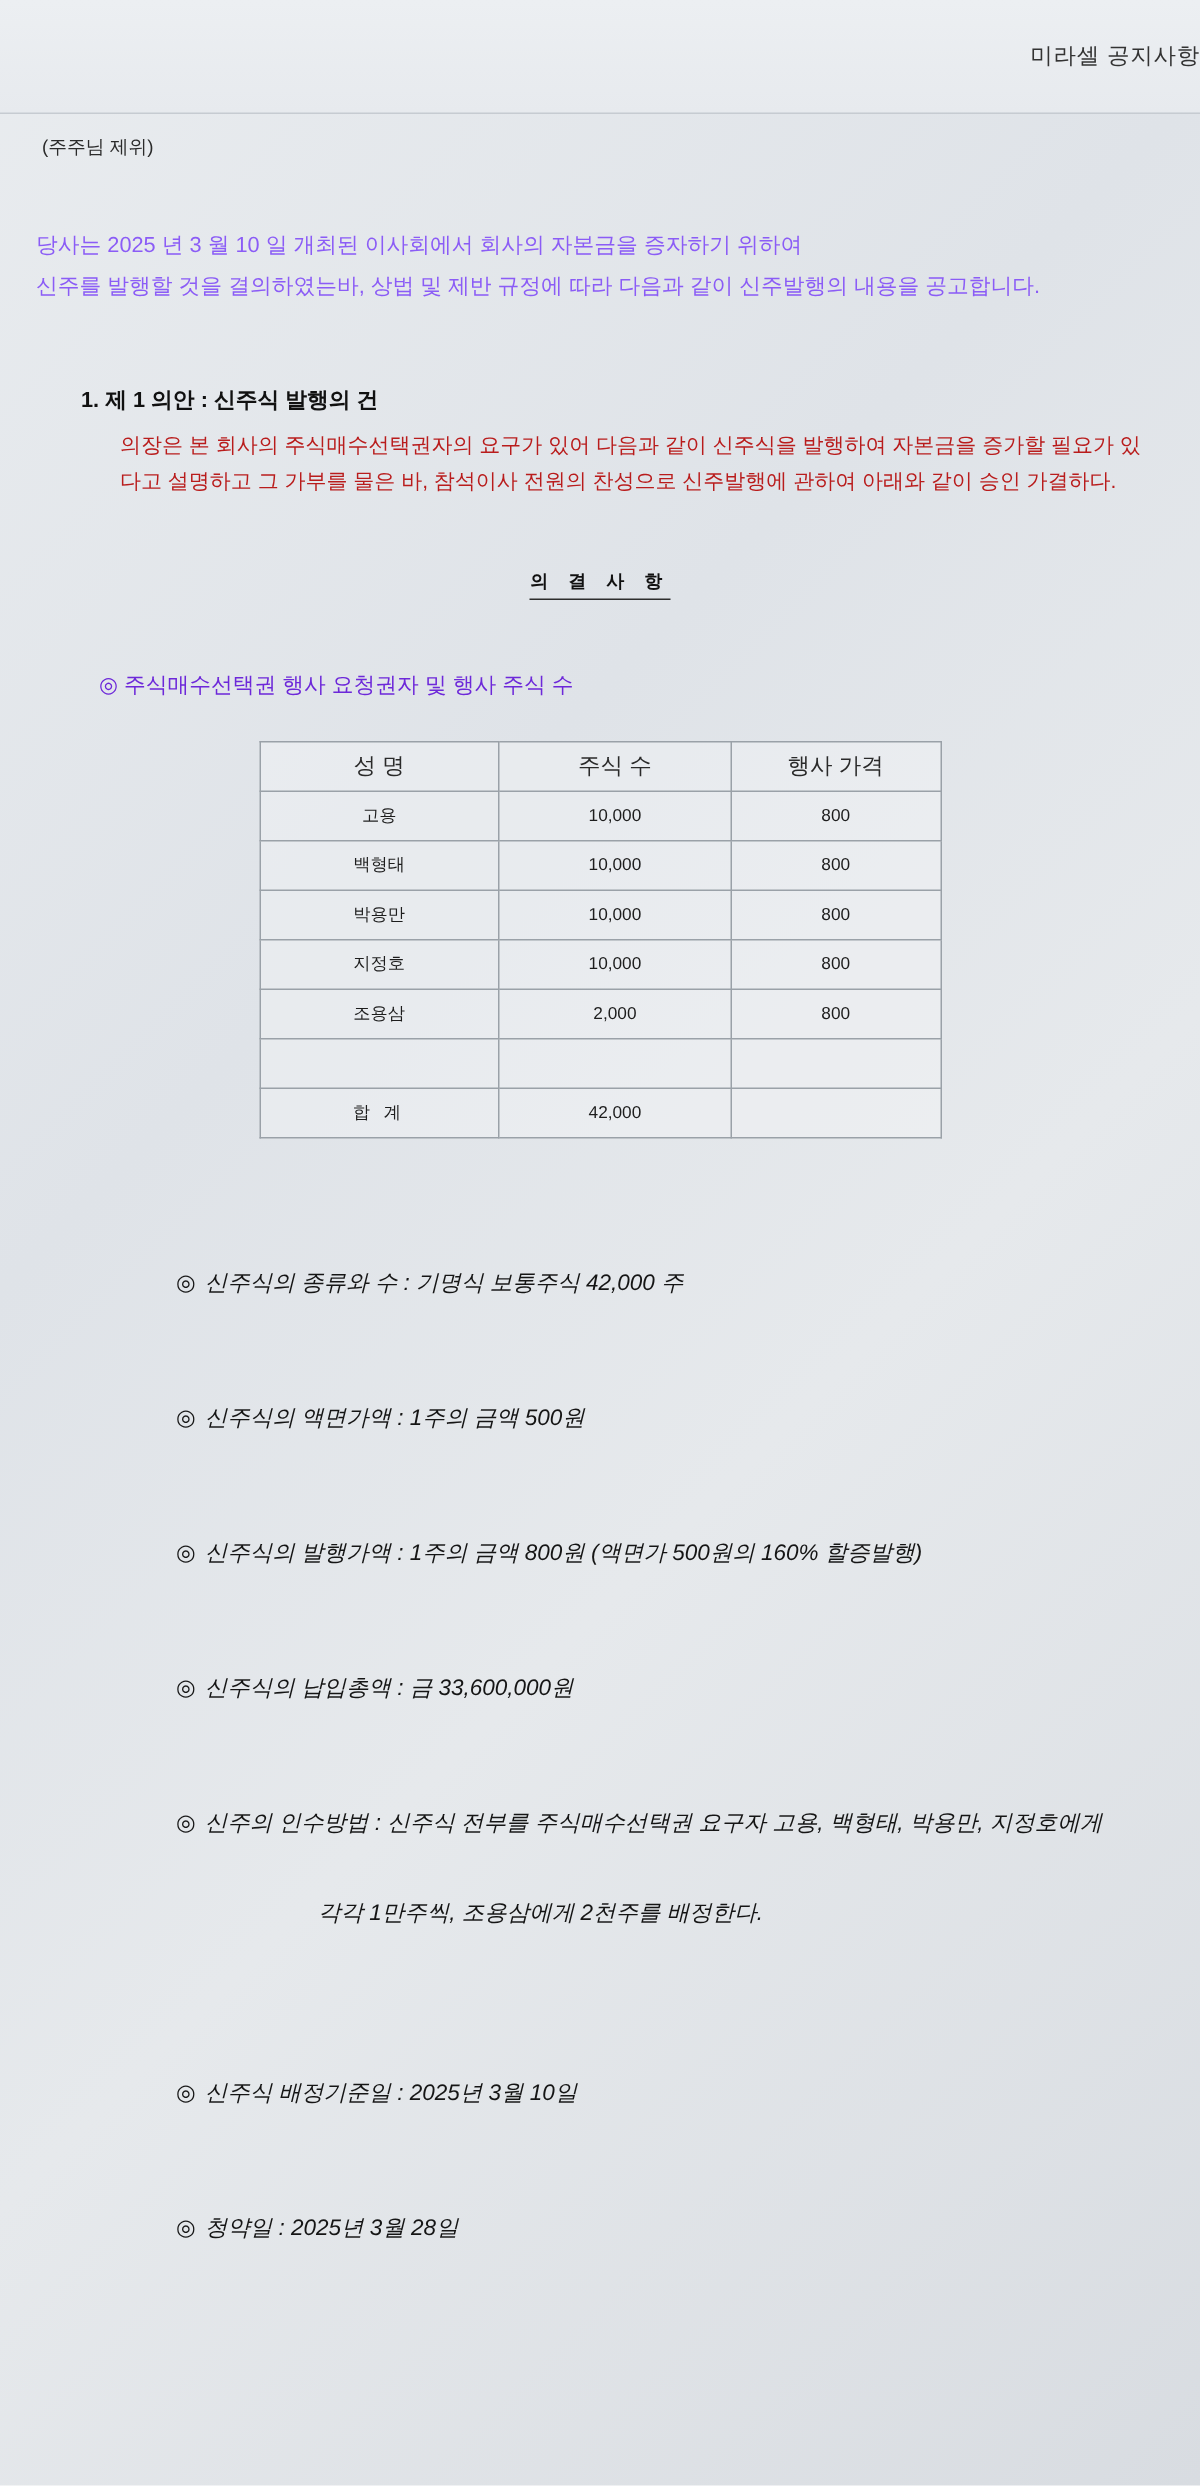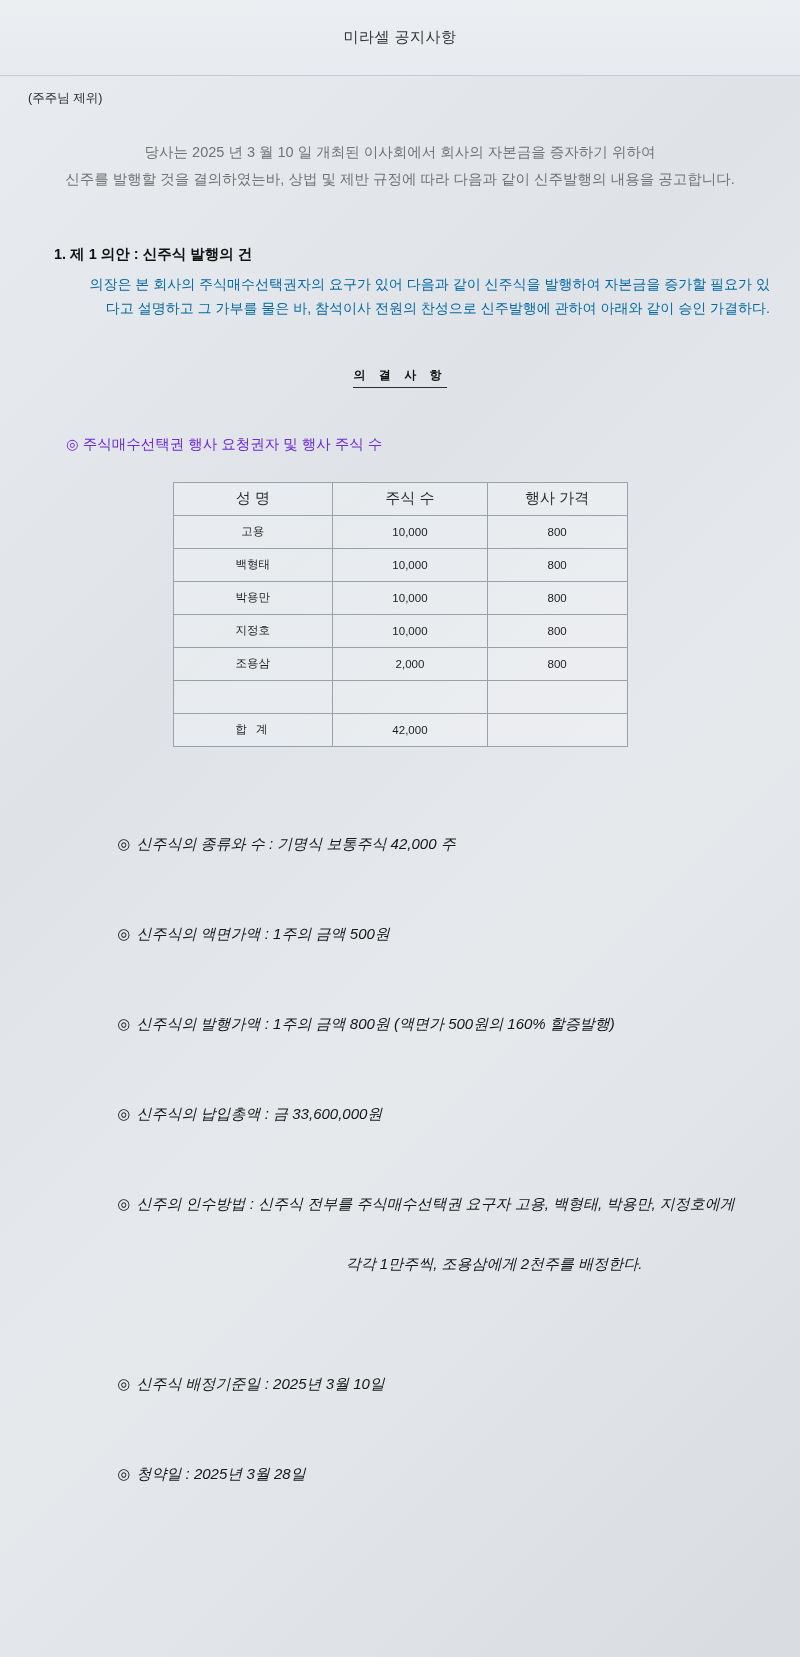--- a/index.html
+++ b/index.html
@@ -19,21 +19,21 @@
     width: 800px;
     min-height: 1657px;
     position: relative;
     padding: 0;
   }
   
   .topbar {
     height: 76px;
     display: flex;
     align-items: center;
-    justify-content: center;
+    justify-content: flex-end;
     border-bottom: 1px solid #c6cbd1;
     background: linear-gradient(180deg, #eceff2 0%, #e7eaee 100%);
   }
   .topbar-title {
     font-size: 15px;
     color: #333;
     letter-spacing: 0.5px;
   }
   
   .content {
@@ -46,25 +46,24 @@
   }
   h1.doc-title {
     text-align: center;
     font-size: 40px;
     font-weight: bold;
     letter-spacing: 2px;
     margin: 34px 0 0 0;
     color: #111;
   }
   .intro {
-    text-align: center;
     font-size: 14.5px;
     line-height: 1.85;
-    margin: 32px 0 0 0;
-    color: #737373;
+    margin: 44px 0 0 0;
+    color: #8b5cf6;
   }
   .daeum {
     text-align: center;
     font-size: 17px;
     letter-spacing: 7px;
     font-weight: bold;
     margin: 48px 0 0 0;
     color: #111;
   }
   
@@ -73,23 +72,22 @@
   }
   .agenda-title {
     font-size: 14.5px;
     font-weight: bold;
     color: #111;
   }
   .agenda-body {
     margin: 8px 0 0 26px;
     font-size: 14px;
     line-height: 1.75;
-    color: #0369a1;
+    color: #b91c1c;
     max-width: 690px;
-    text-align: right;
   }
   .resolution-head {
     text-align: center;
     font-size: 12px;
     font-weight: bold;
     letter-spacing: 5px;
     margin: 46px 0 0 0;
     padding-bottom: 5px;
     color: #111;
   }
@@ -136,21 +134,20 @@
     margin: 52px 0 0 60px;
     font-size: 15px;
     line-height: 2.0;
     color: #151515;
   }
   .terms .row { white-space: pre-wrap; font-style: italic; }
   .terms .mark { margin-right: 6px; }
   .terms .indent {
     display: block;
     padding-left: 128px;
-    text-align: center;
   }
 </style>
 </head>
 <body>
 
 <div class="page">
 
   <div class="topbar">
     <div class="topbar-title">미라셀 공지사항</div>
   </div>

